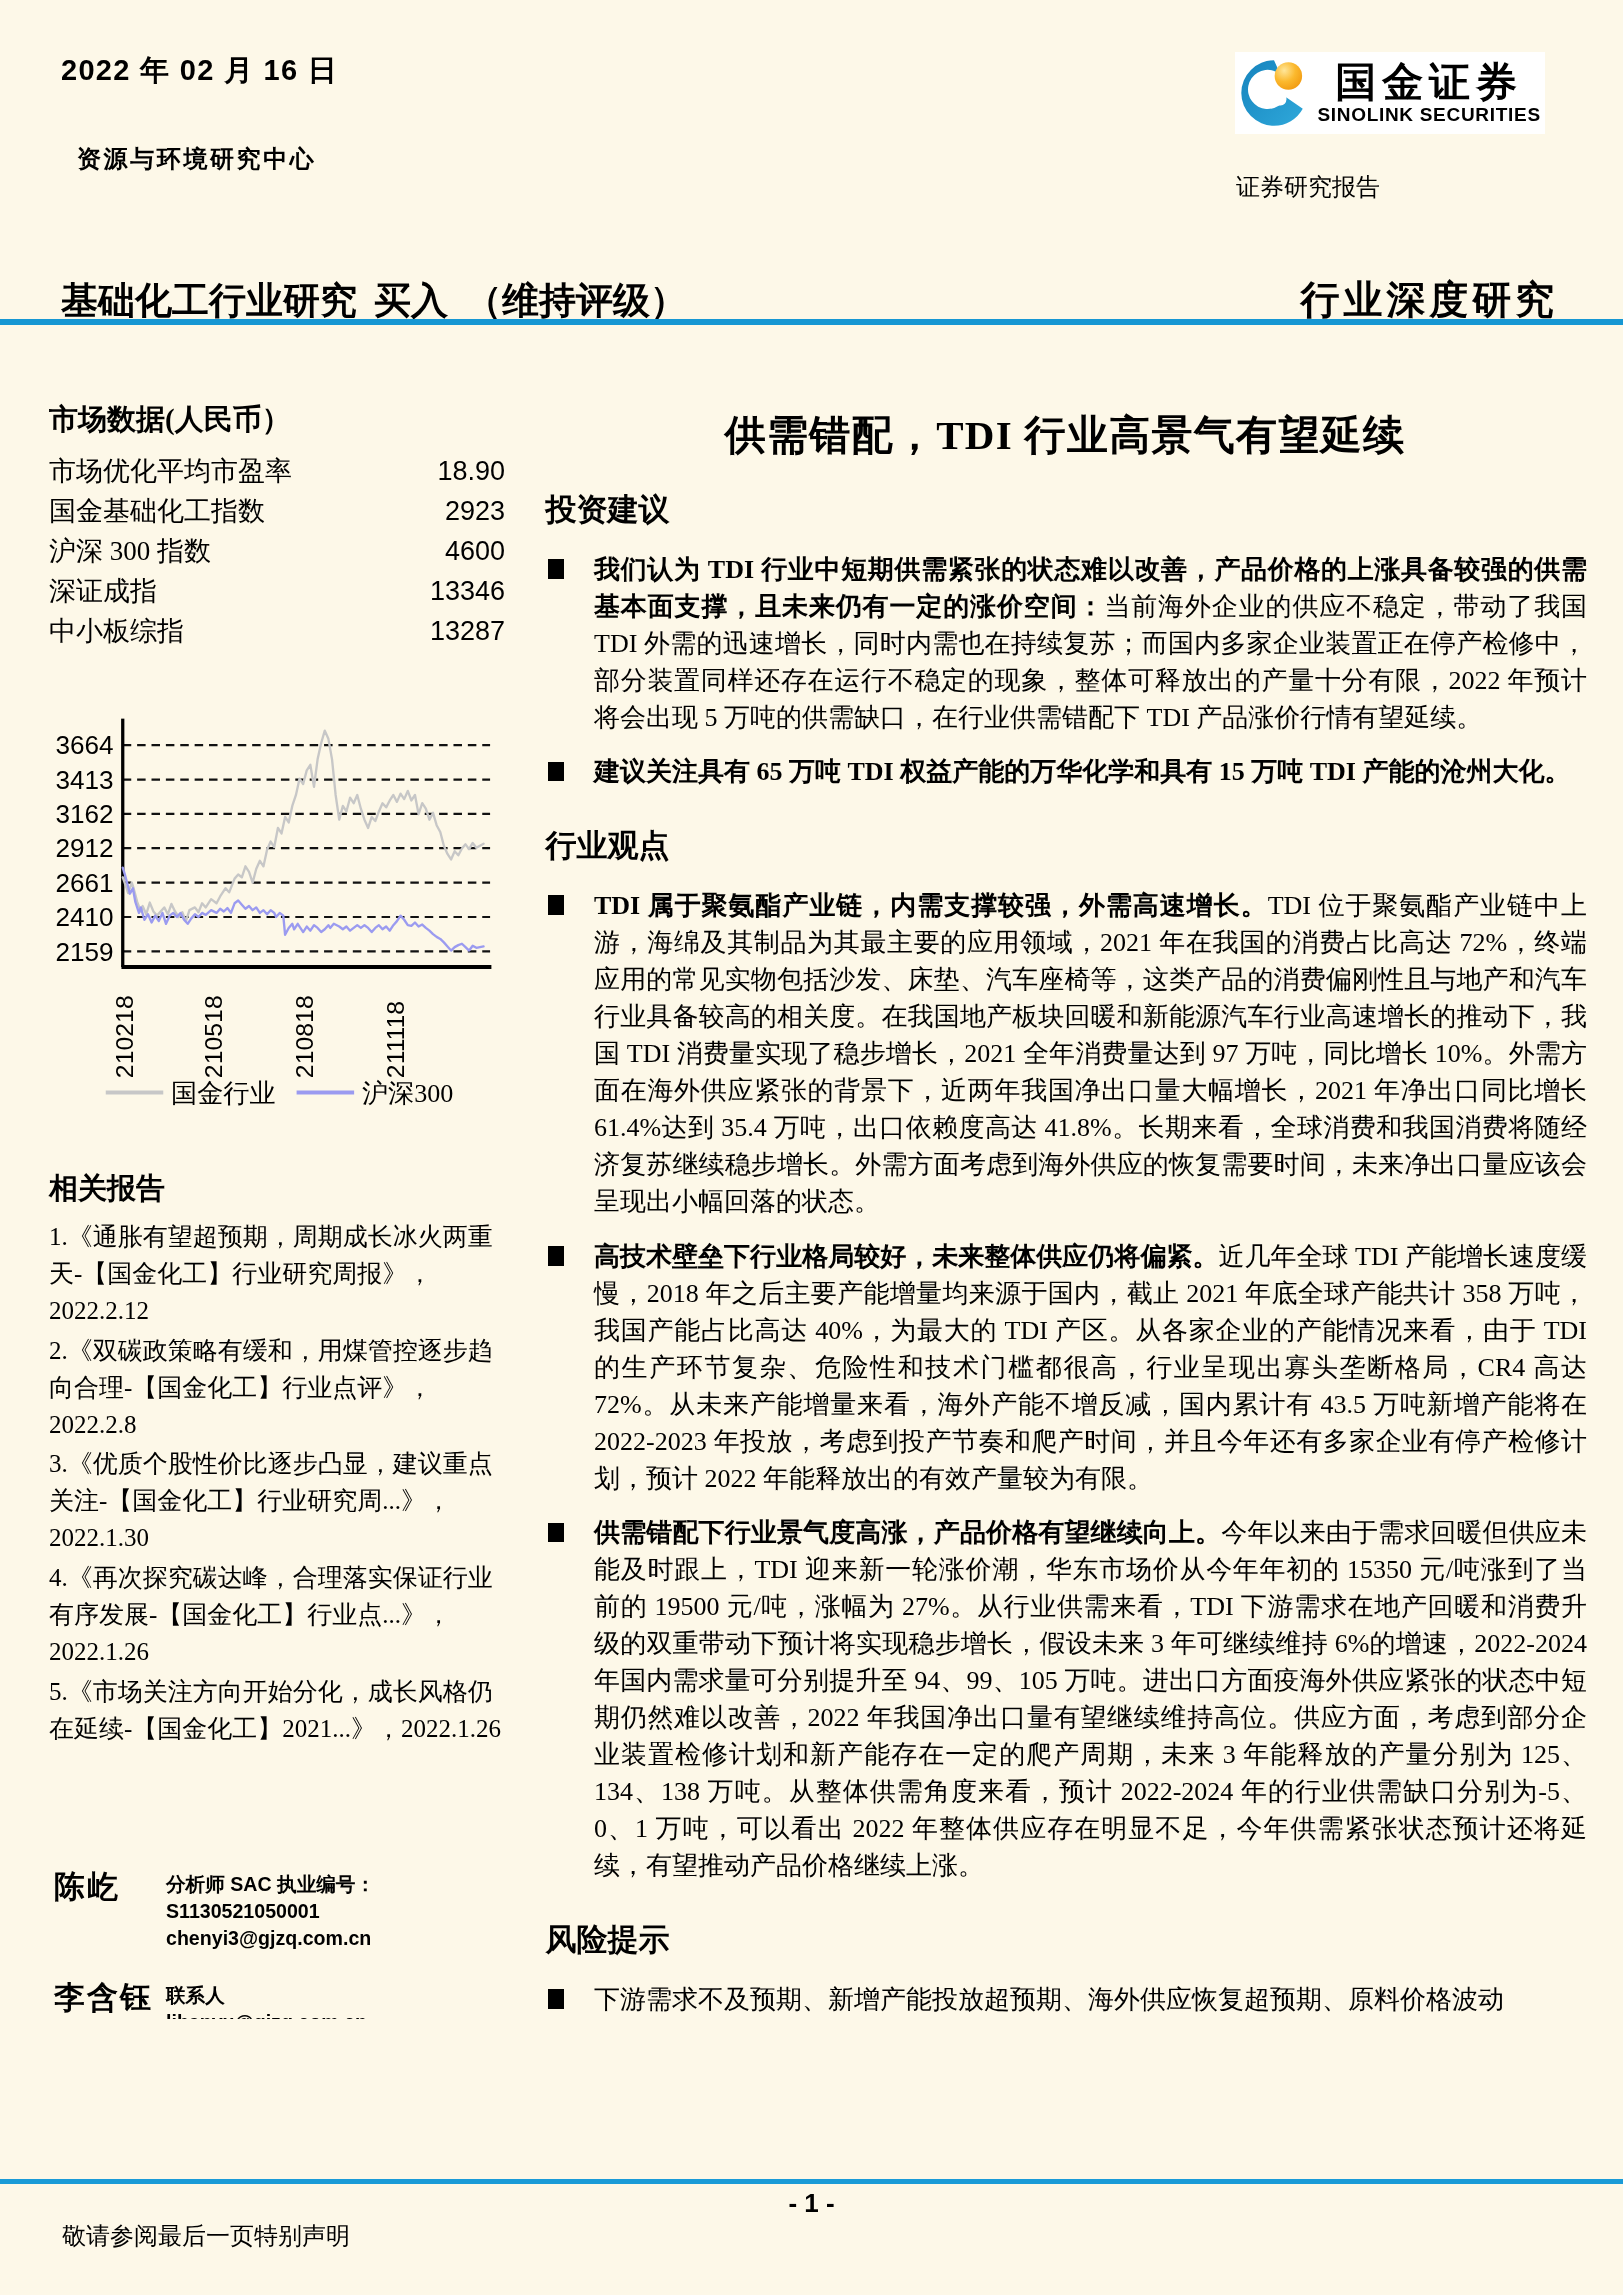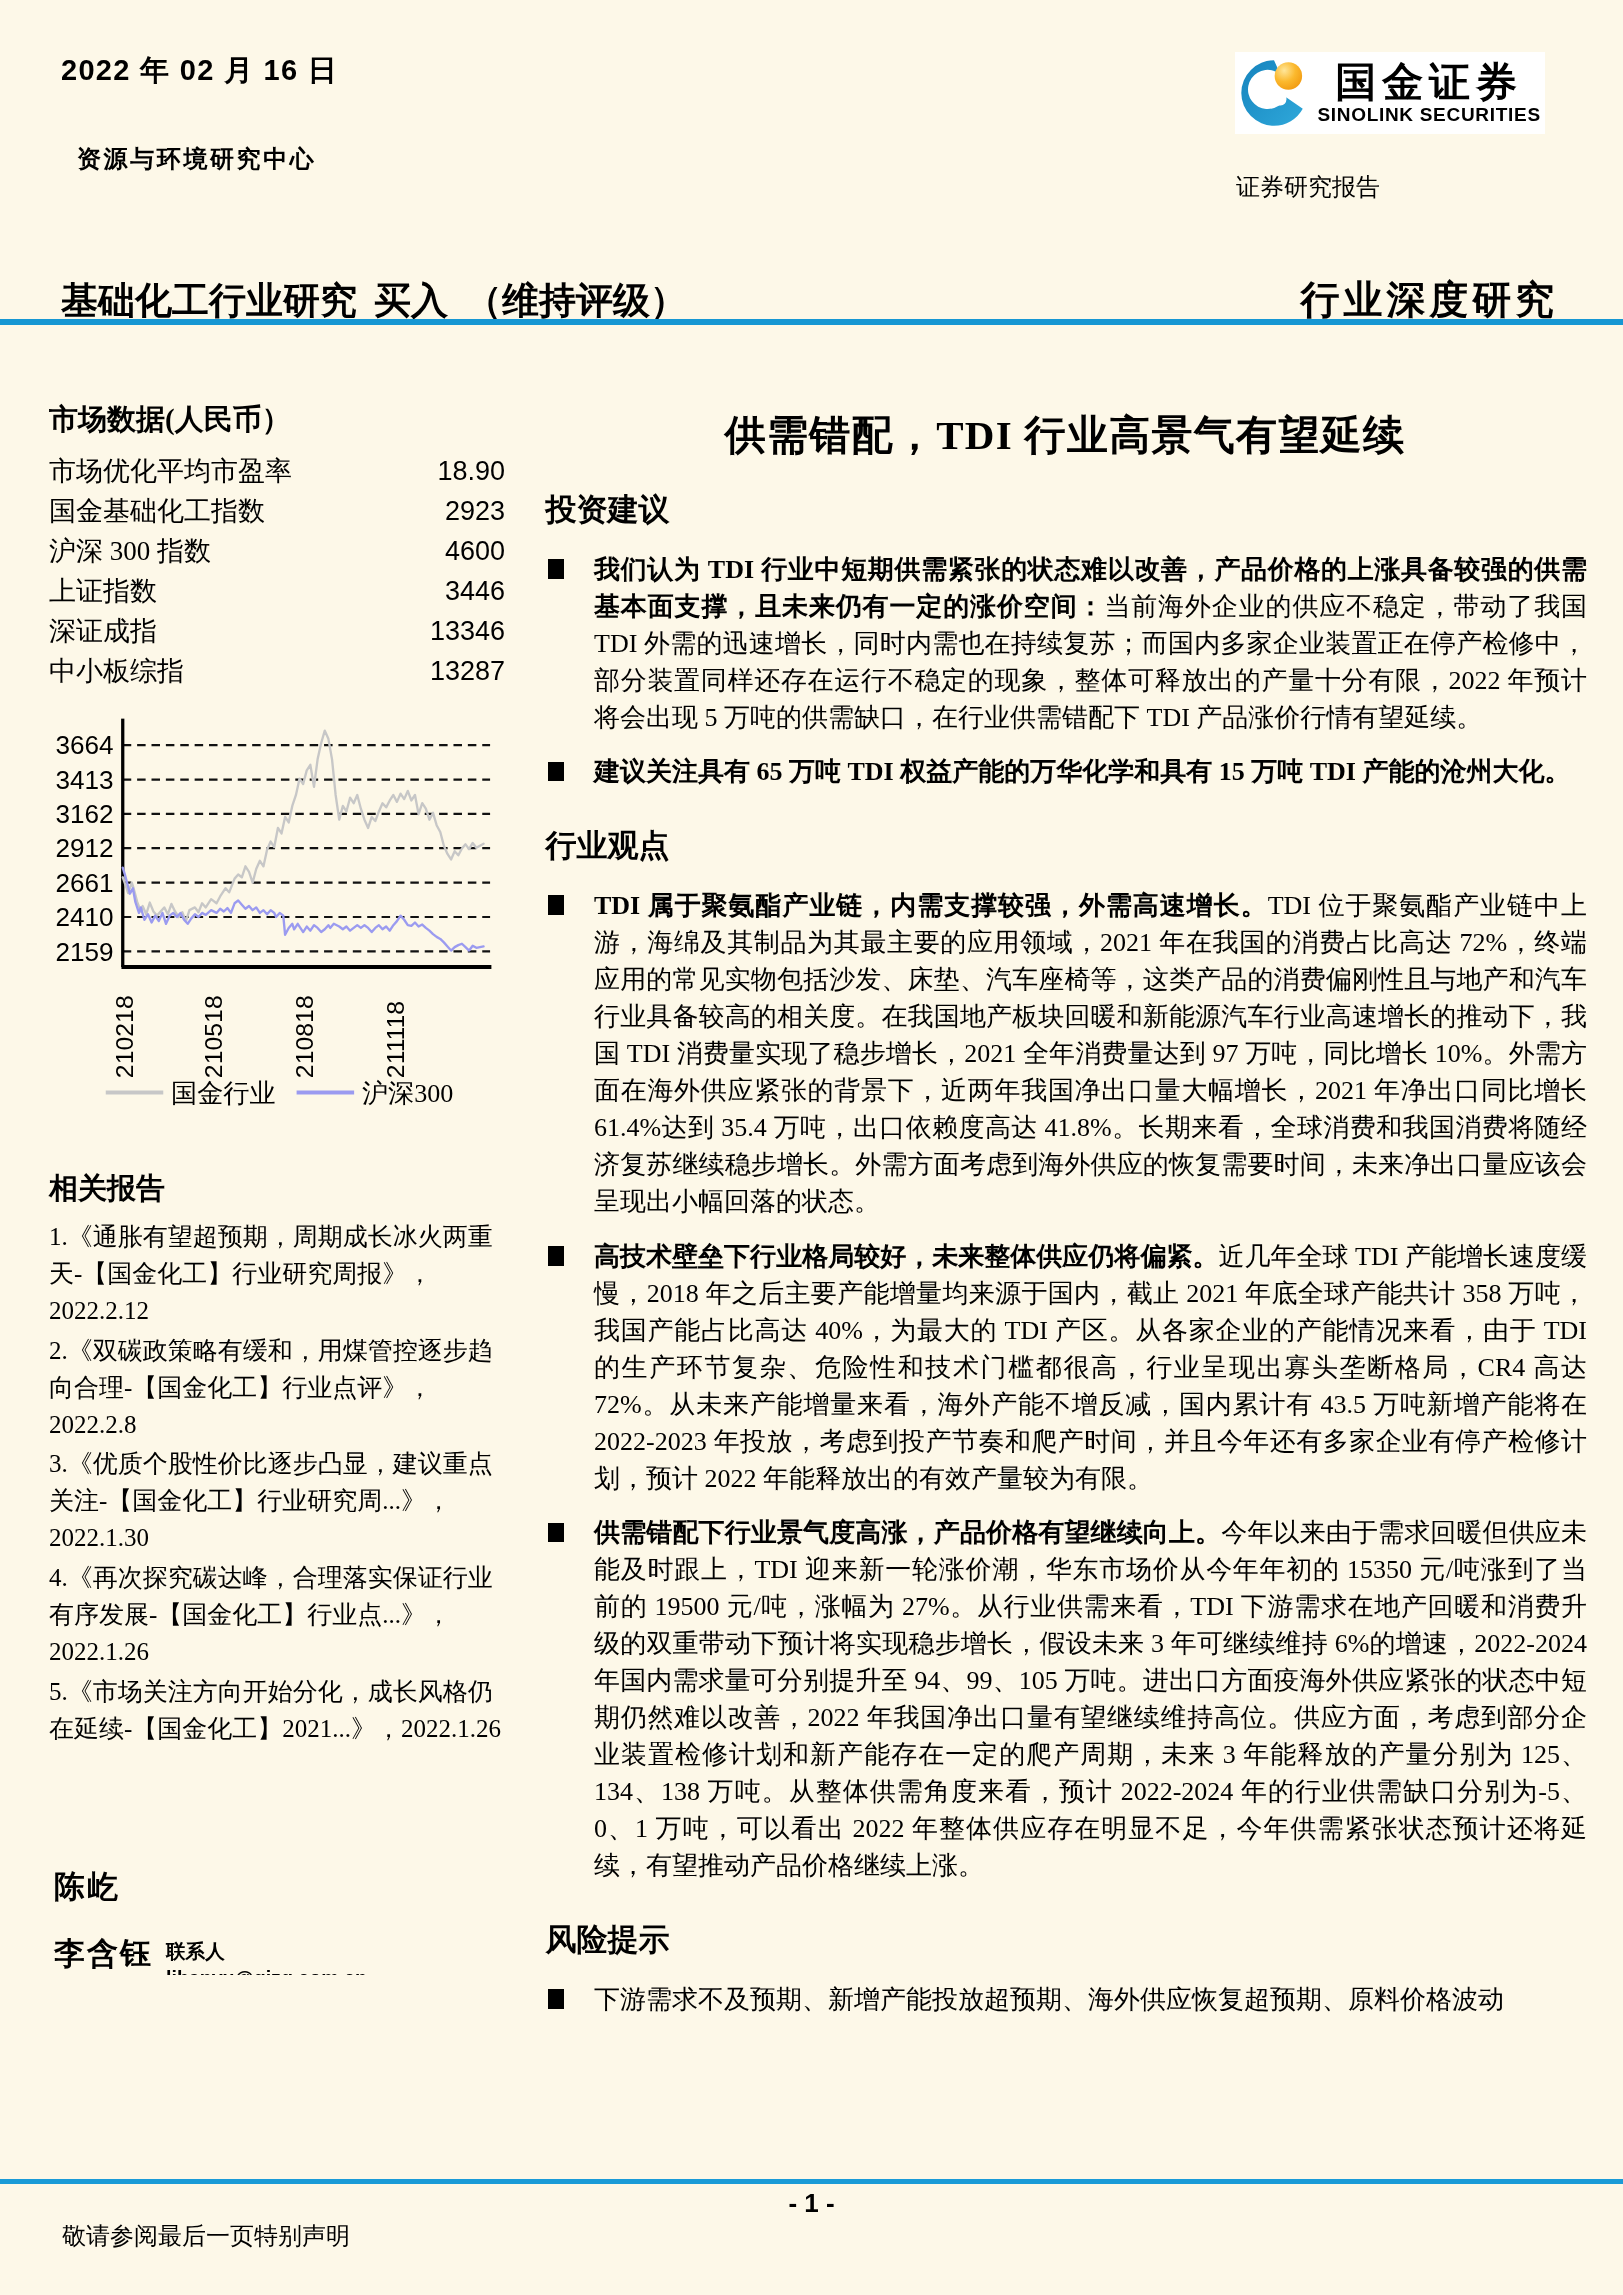--- a/index.html
+++ b/index.html
@@ -101,24 +101,20 @@
           <span class="lbl">市场优化平均市盈率</span>
           <span class="val">18.90</span>
         </div>
         <div class="m-row">
           <span class="lbl">国金基础化工指数</span>
           <span class="val">2923</span>
         </div>
         <div class="m-row">
           <span class="lbl">沪深 300 指数</span>
           <span class="val">4600</span>
-        </div>
-        <div class="m-row">
-          <span class="lbl">上证指数</span>
-          <span class="val">3446</span>
         </div>
         <div class="m-row">
           <span class="lbl">深证成指</span>
           <span class="val">13346</span>
         </div>
         <div class="m-row">
           <span class="lbl">中小板综指</span>
           <span class="val">13287</span>
         </div>
       </div>
@@ -160,20 +156,24 @@
         <div class="report-item">2.《双碳政策略有缓和，用煤管控逐步趋向合理-【国金化工】行业点评》，2022.2.8</div>
         <div class="report-item">3.《优质个股性价比逐步凸显，建议重点关注-【国金化工】行业研究周...》，2022.1.30</div>
         <div class="report-item">4.《再次探究碳达峰，合理落实保证行业有序发展-【国金化工】行业点...》，2022.1.26</div>
         <div class="report-item">5.《市场关注方向开始分化，成长风格仍在延续-【国金化工】2021...》，2022.1.26</div>
       </div>
   </div>
 
   <div class="analysts" id="analyst-list">
       <div class="analyst">
         <div class="a-name">陈屹</div>
+        <div class="a-info">
+          <div>分析师 SAC 执业编号：S1130521050001</div>
+          <div>chenyi3@gjzq.com.cn</div>
+        </div>
       </div>
       <div class="analyst">
         <div class="a-name">李含钰</div>
         <div class="a-info">
           <div>联系人</div>
           <span class="clipped">lihanyu@gjzq.com.cn</span>
         </div>
       </div>
     </div>
 

